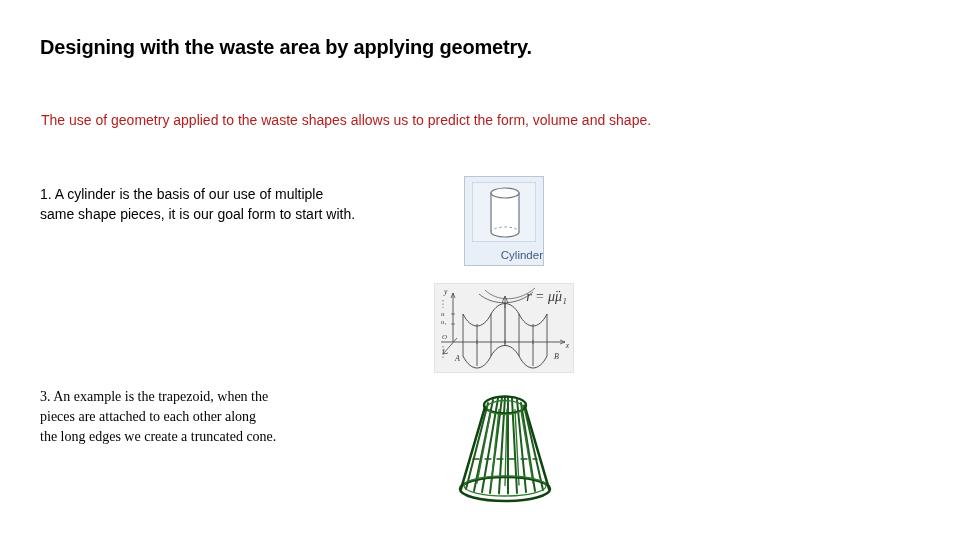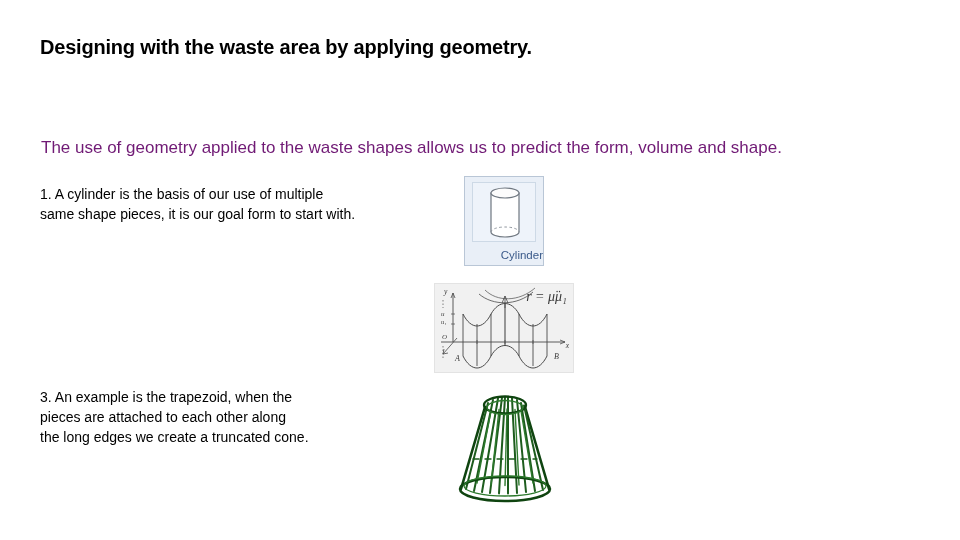--- a/index.html
+++ b/index.html
@@ -35,41 +35,40 @@
     color: #000000;
     white-space: nowrap;
   }
 
   
   .slide-subtitle {
     position: absolute;
     left: 41px;
     top: 110px;
     width: 880px;
-    font-size: 17px;
+    font-size: 14px;
     line-height: 20px;
     font-weight: 400;
-    color: #701a75;
+    color: #b91c1c;
     white-space: nowrap;
-    margin-top: 28px;
   }
 
   
   .bullet {
     position: absolute;
     left: 40px;
     font-size: 14px;
     line-height: 20px;
     font-weight: 400;
     color: #000000;
     white-space: pre-line;
   }
   .bullet-1 { top: 184px; width: 400px; }
   .bullet-2 { top: 277px; width: 400px; }
-  .bullet-3 { top: 387px; width: 400px; }
+  .bullet-3 { top: 387px; width: 400px; font-family: Liberation Serif, serif; }
 
   
   .figure { position: absolute; }
 
   
   .fig-cylinder {
     left: 464px;
     top: 176px;
     width: 80px;
     height: 90px;

